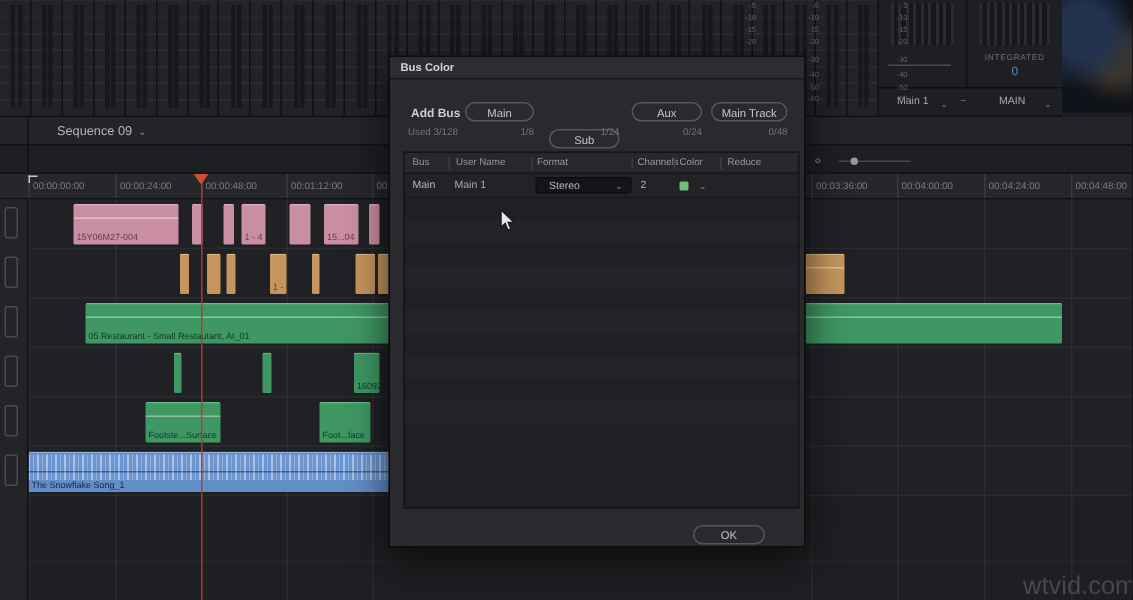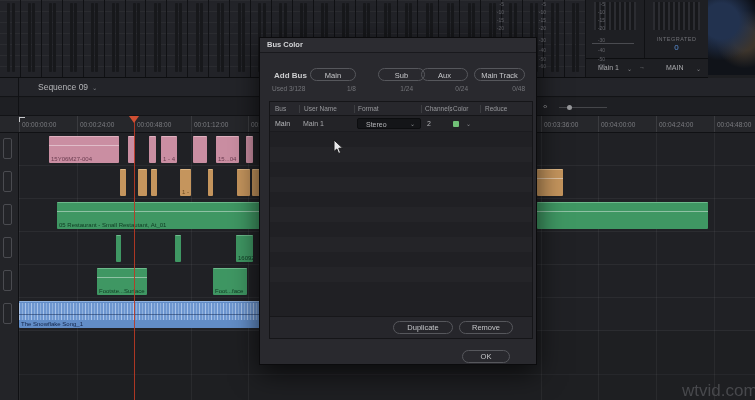--- a/index.html
+++ b/index.html
@@ -351,21 +351,21 @@
   <div class="ph-line" id="ph-line" style="left: 134px;"></div>
   <div class="ph-tri" id="ph-tri" style="left: 129px;"></div>
 
   <div class="dialog">
     <div class="dlg-title">Bus Color</div>
     <span class="addbus-label">Add Bus</span>
     <span class="used">Used 3/128</span>
     <div id="addbus-buttons">
         <div class="pill" style="left: 50px; width: 46px;">Main</div>
         <div class="cnt" style="left: 96px;">1/8</div>
-        <div class="pill" style="left: 118px; width: 47px;">Sub</div>
+        <div class="pill" style="left: 106px; width: 47px; margin-top: 18px;">Sub</div>
         <div class="cnt" style="left: 153px;">1/24</div>
         <div class="pill" style="left: 161px; width: 47px;">Aux</div>
         <div class="cnt" style="left: 208px;">0/24</div>
         <div class="pill" style="left: 214px; width: 51px;">Main Track</div>
         <div class="cnt" style="left: 265px;">0/48</div>
       </div>
     <div class="bus-table">
       <div class="thead" id="thead">
           <span style="left: 5px;">Bus</span>
           <span style="left: 34px;">User Name</span>
@@ -396,24 +396,20 @@
           <div class="zrow z0"></div>
           <div class="zrow z1"></div>
           <div class="zrow z0"></div>
           <div class="zrow z1"></div>
           <div class="zrow z0"></div>
           <div class="zrow z1"></div>
           <div class="zrow z0"></div>
           <div class="zrow z1"></div>
           <div class="zrow z0"></div>
         </div>
-      <div class="tfoot">
-        <div class="btn dup">Duplicate</div>
-        <div class="btn rem">Remove</div>
-      </div>
     </div>
     <div class="btn okbtn">OK</div>
   </div>
 
   <svg class="cursor" width="11" height="16" viewBox="0 0 11 16">
     <path d="M1,1 L1,12.5 L3.8,10 L5.6,14.5 L7.6,13.6 L5.8,9.3 L9.6,9.1 Z" fill="#e8e8ea" stroke="#1a1a1c" stroke-width="1"></path>
   </svg>
 
   <div class="watermark">wtvid.com</div>
 </div>

